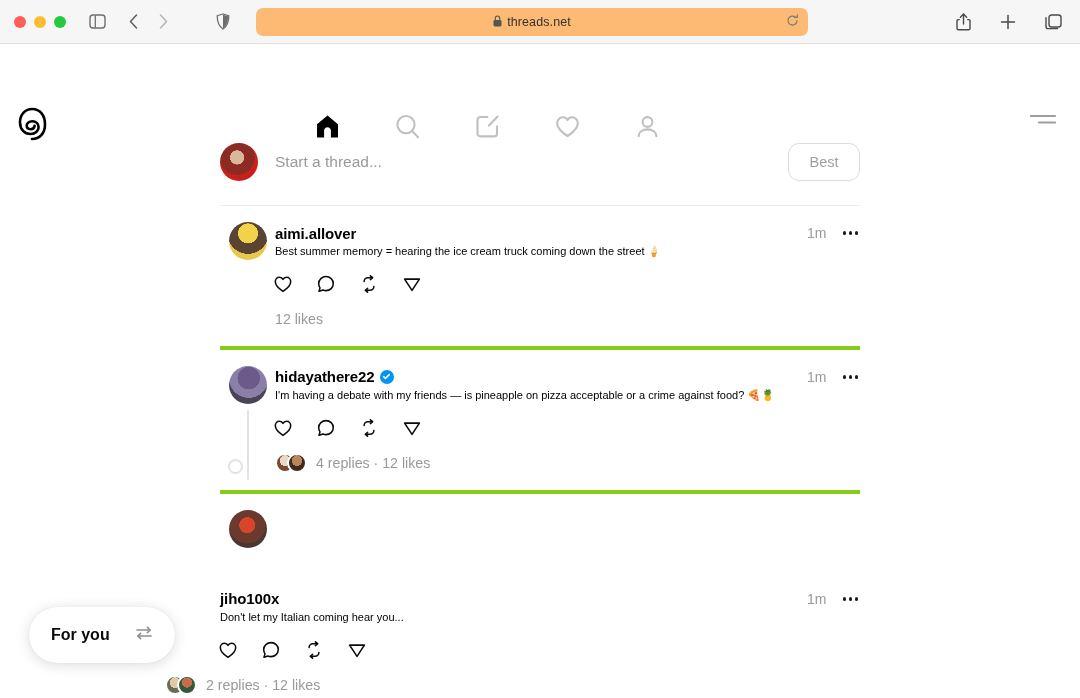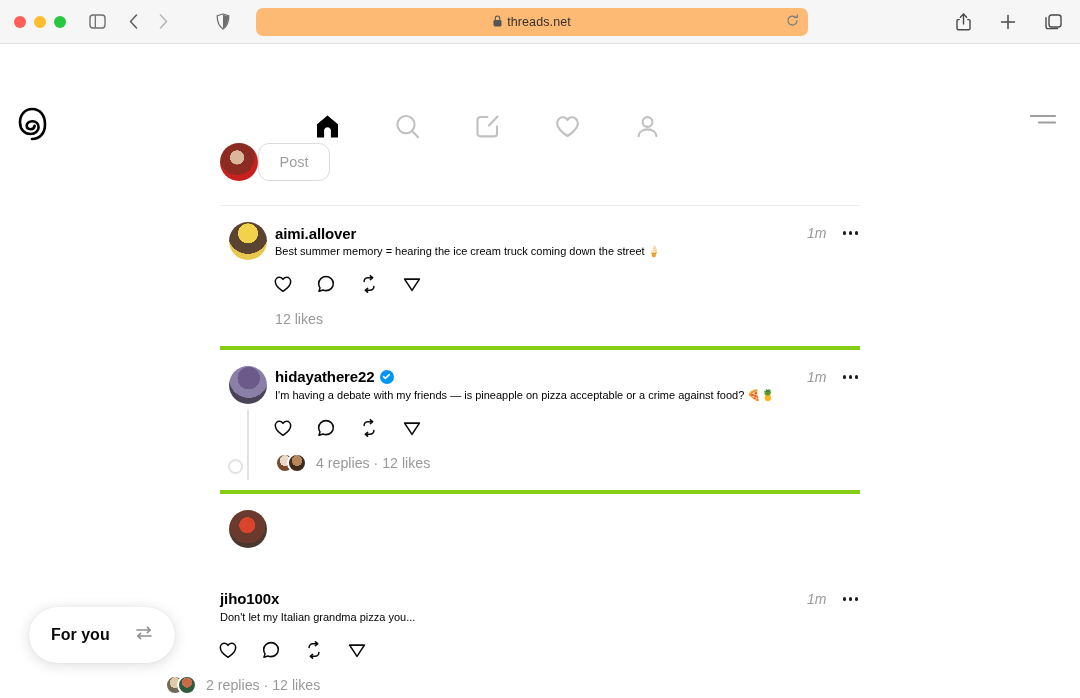--- a/index.html
+++ b/index.html
@@ -163,21 +163,21 @@
   }
   .verified {
     width: 14px; height: 14px;
     border-radius: 50%;
     background: #0095f6;
     margin-left: 5px;
     display: flex; align-items: center; justify-content: center;
     flex: 0 0 14px;
   }
   .head-right { margin-left: auto; display: flex; align-items: center; gap: 14px; }
-  .timestamp { font-size: 14px; color: #999999; font-style: italic; }
+  .timestamp { font-size: 14px; color: #999999; }
   .dots { display: flex; gap: 2.5px; align-items: center; padding: 4px 2px; }
   .dots span { width: 3.5px; height: 3.5px; border-radius: 50%; background: #1d1d1d; display: block; }
 
   .post-text {
     font-size: 11px;
     color: #000;
     line-height: 1.36;
     max-width: 580px;
   }
   .actions {
@@ -361,21 +361,22 @@
         <line x1="1" y1="4" x2="25" y2="4" stroke="#9e9e9e" stroke-width="2.2" stroke-linecap="round"></line>
         <line x1="9" y1="10.5" x2="25" y2="10.5" stroke="#9e9e9e" stroke-width="2.2" stroke-linecap="round"></line>
       </svg>
     </div>
   </div>
 
   <div class="feed">
 
     <div class="composer">
       <div class="avatar" style="background:radial-gradient(circle at 45% 38%, #d8b79a 0 22%, #8b2b22 23% 55%, #c9201d 56% 100%);"></div>
-      <button class="post-btn">Post</button>
+      <div class="composer-placeholder">Start a thread...</div>
+      <button class="post-btn">Best</button>
     </div>
 
     <div class="post divided" style="padding-bottom:10px;">
       <div class="post-left">
         <div class="avatar" style="background:radial-gradient(circle at 50% 30%, #f2d24a 0 30%, #5a4330 31% 62%, #e8c84c 63% 100%);"></div>
       </div>
       <div class="post-body">
         <div class="post-head">
           <span class="username">aimi.allover</span>
           <span class="head-right">
@@ -488,21 +489,21 @@
           <span class="username">jiho100x</span>
           <span class="head-right">
             <span class="timestamp">1m</span>
             <span class="dots">
                 <span></span>
                 <span></span>
                 <span></span>
               </span>
           </span>
         </div>
-        <div class="post-text">Don't let my Italian grandma pizza you...</div>
+        <div class="post-text">Don't let my Italian coming hear you...</div>
         <div class="actions">
           <div class="action-btn">
             <svg width="20" height="20" viewBox="0 0 20 20">
                 <path d="M10 17.3C10 17.3 2.3 12.6 2.3 7.6C2.3 5.1 4.2 3.3 6.5 3.3C8.1 3.3 9.4 4.2 10 5.4C10.6 4.2 11.9 3.3 13.5 3.3C15.8 3.3 17.7 5.1 17.7 7.6C17.7 12.6 10 17.3 10 17.3Z" stroke="#0b0b0b" stroke-width="1.55" fill="none" stroke-linejoin="round"></path>
               </svg>
           </div>
           <div class="action-btn">
             <svg width="20" height="20" viewBox="0 0 20 20">
                 <path d="M17.3 9.6C17.3 13.6 14 16.6 10 16.6C8.9 16.6 7.9 16.4 7 16L3 17.2L4 13.9C3.2 12.7 2.7 11.2 2.7 9.6C2.7 5.6 6 2.6 10 2.6C14 2.6 17.3 5.6 17.3 9.6Z" stroke="#0b0b0b" stroke-width="1.55" fill="none" stroke-linejoin="round"></path>
               </svg>

